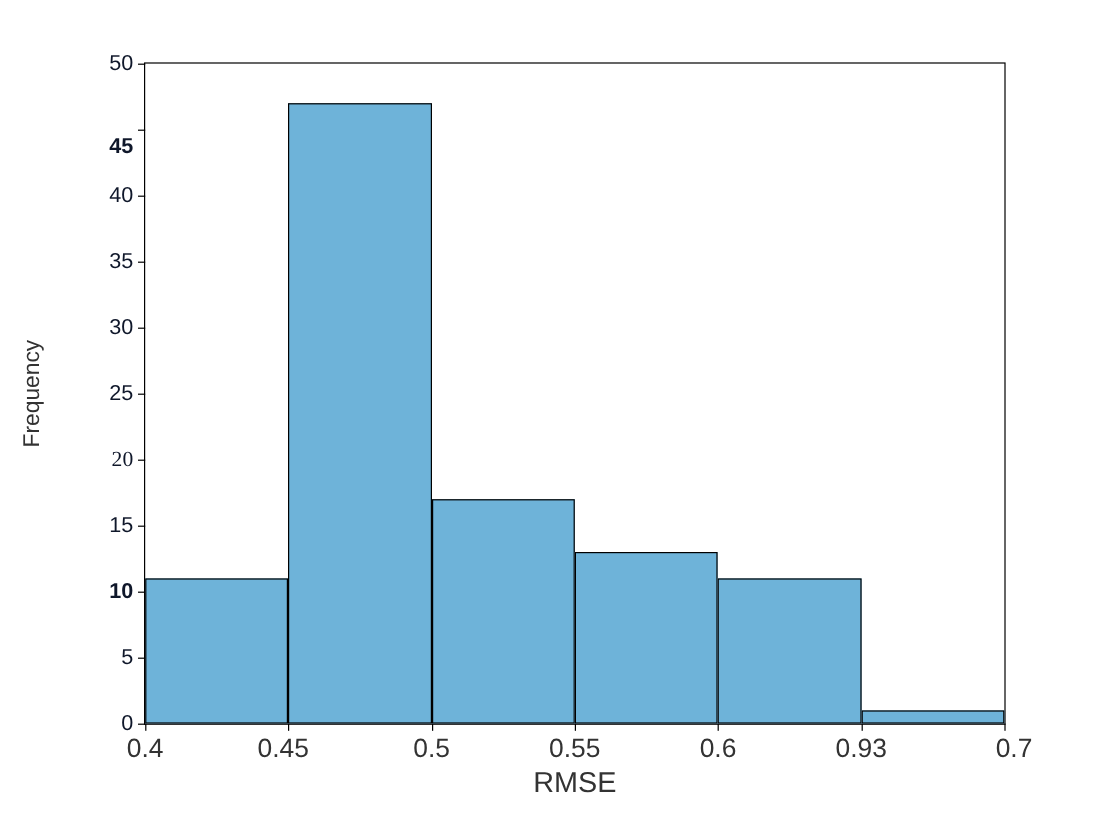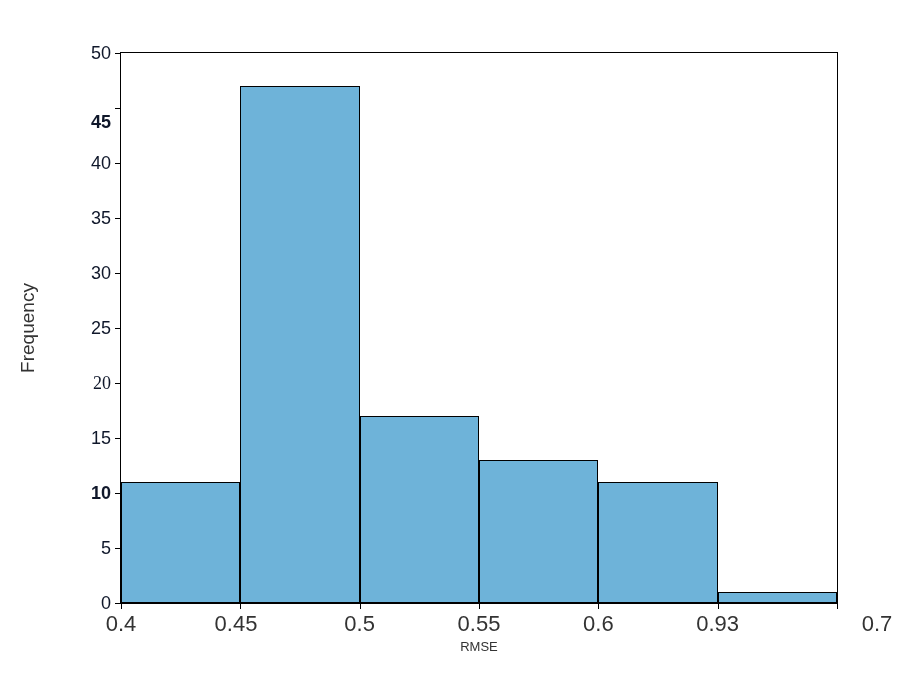--- a/index.html
+++ b/index.html
@@ -61,21 +61,21 @@
     font-size: 22px;
     color: #333;
     white-space: nowrap;
   }
   .x-axis-label {
     position: absolute;
     left: 50%;
     top: 100%;
     transform: translateX(-50%);
     margin-top: 36px;
-    font-size: 13px;
+    font-size: 24px;
     color: #333;
   }
   .y-axis-label {
     position: absolute;
     top: 50%;
     right: 100%;
     transform: translateY(-50%) rotate(-90deg);
     transform-origin: center;
     margin-right: 48px;
     font-size: 19px;
@@ -123,21 +123,21 @@
         <div class="x-tick-label" style="left: 115px;">0.45</div>
         <div class="x-tick-line" style="left: 238.667px;"></div>
         <div class="x-tick-label" style="left: 238.667px;">0.5</div>
         <div class="x-tick-line" style="left: 358px;"></div>
         <div class="x-tick-label" style="left: 358px;">0.55</div>
         <div class="x-tick-line" style="left: 477.333px;"></div>
         <div class="x-tick-label" style="left: 477.333px;">0.6</div>
         <div class="x-tick-line" style="left: 596.667px;"></div>
         <div class="x-tick-label" style="left: 596.667px;">0.93</div>
         <div class="x-tick-line" style="left: 716px;"></div>
-        <div class="x-tick-label" style="left: 756px;">0.7</div>
+        <div class="x-tick-label" style="left: 724px;">0.7</div>
       </div>
     <div id="bars">
         <div class="bar" style="left: 0px; width: 119.333px; height: 121px; background: rgb(110, 179, 217);"></div>
         <div class="bar" style="left: 119.333px; width: 119.333px; height: 517px; background: rgb(110, 179, 217);"></div>
         <div class="bar" style="left: 238.667px; width: 119.333px; height: 187px; background: rgb(110, 179, 217);"></div>
         <div class="bar" style="left: 358px; width: 119.333px; height: 143px; background: rgb(110, 179, 217);"></div>
         <div class="bar" style="left: 477.333px; width: 119.333px; height: 121px; background: rgb(110, 179, 217);"></div>
         <div class="bar" style="left: 596.667px; width: 119.333px; height: 11px; background: rgb(110, 179, 217);"></div>
       </div>
 

